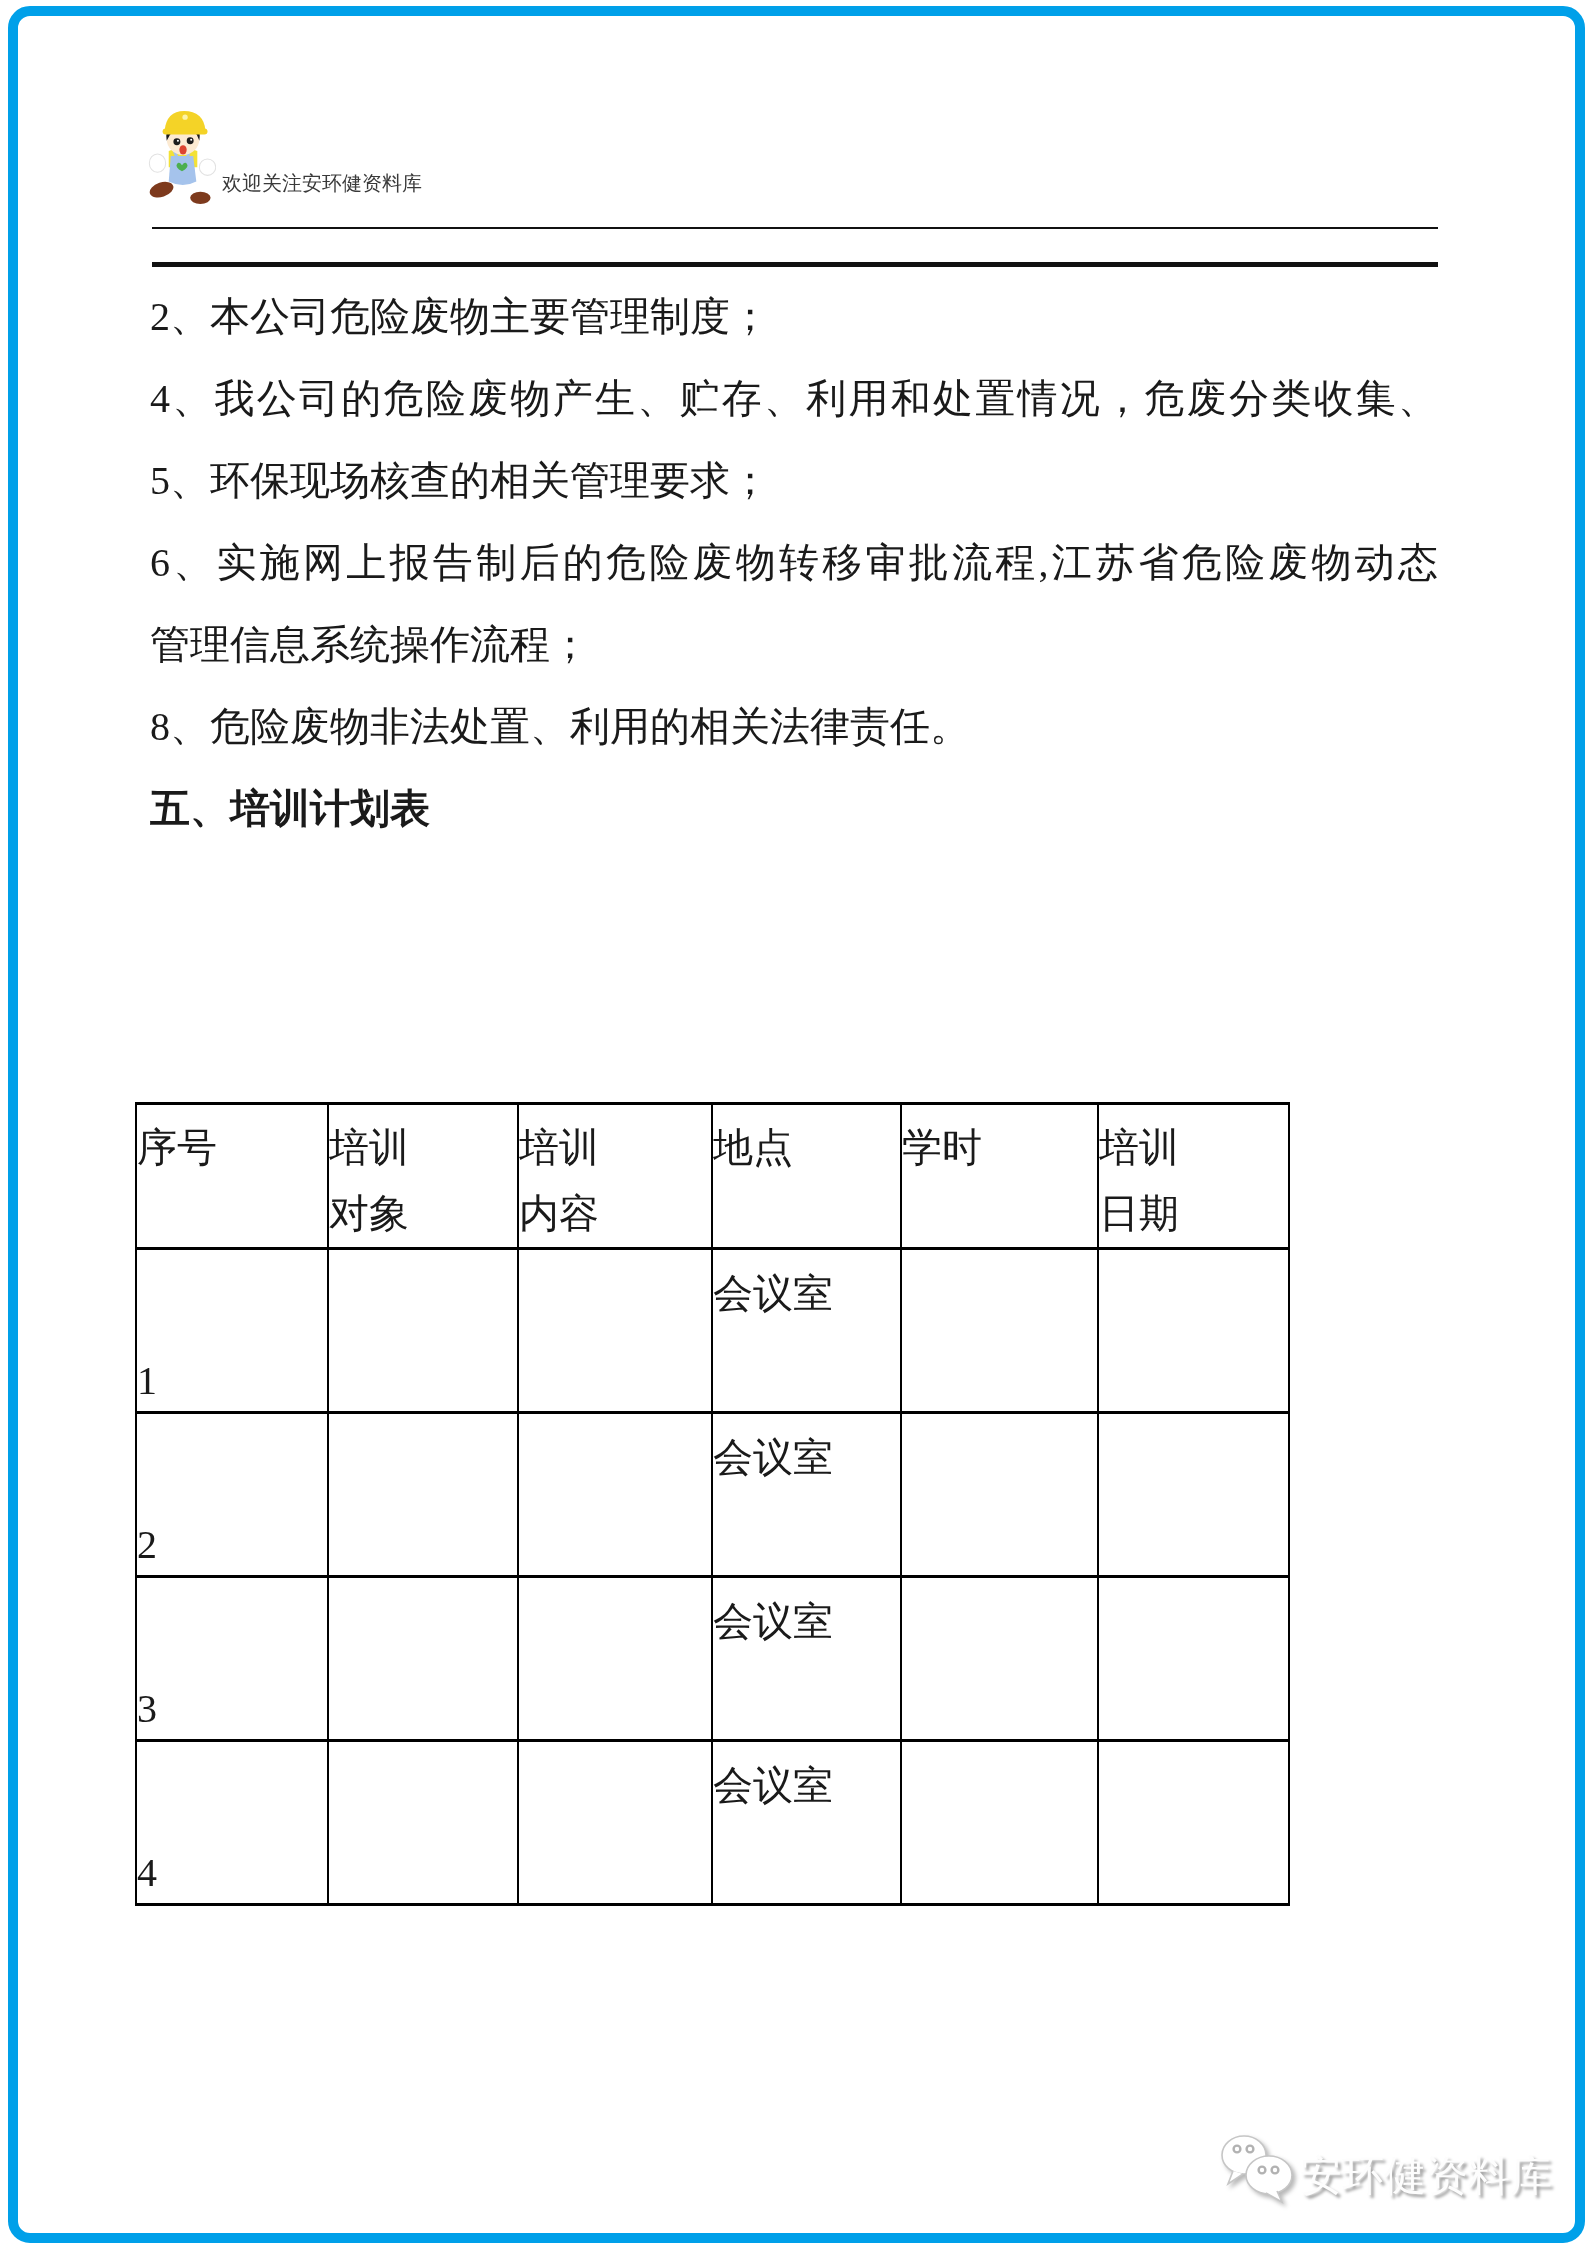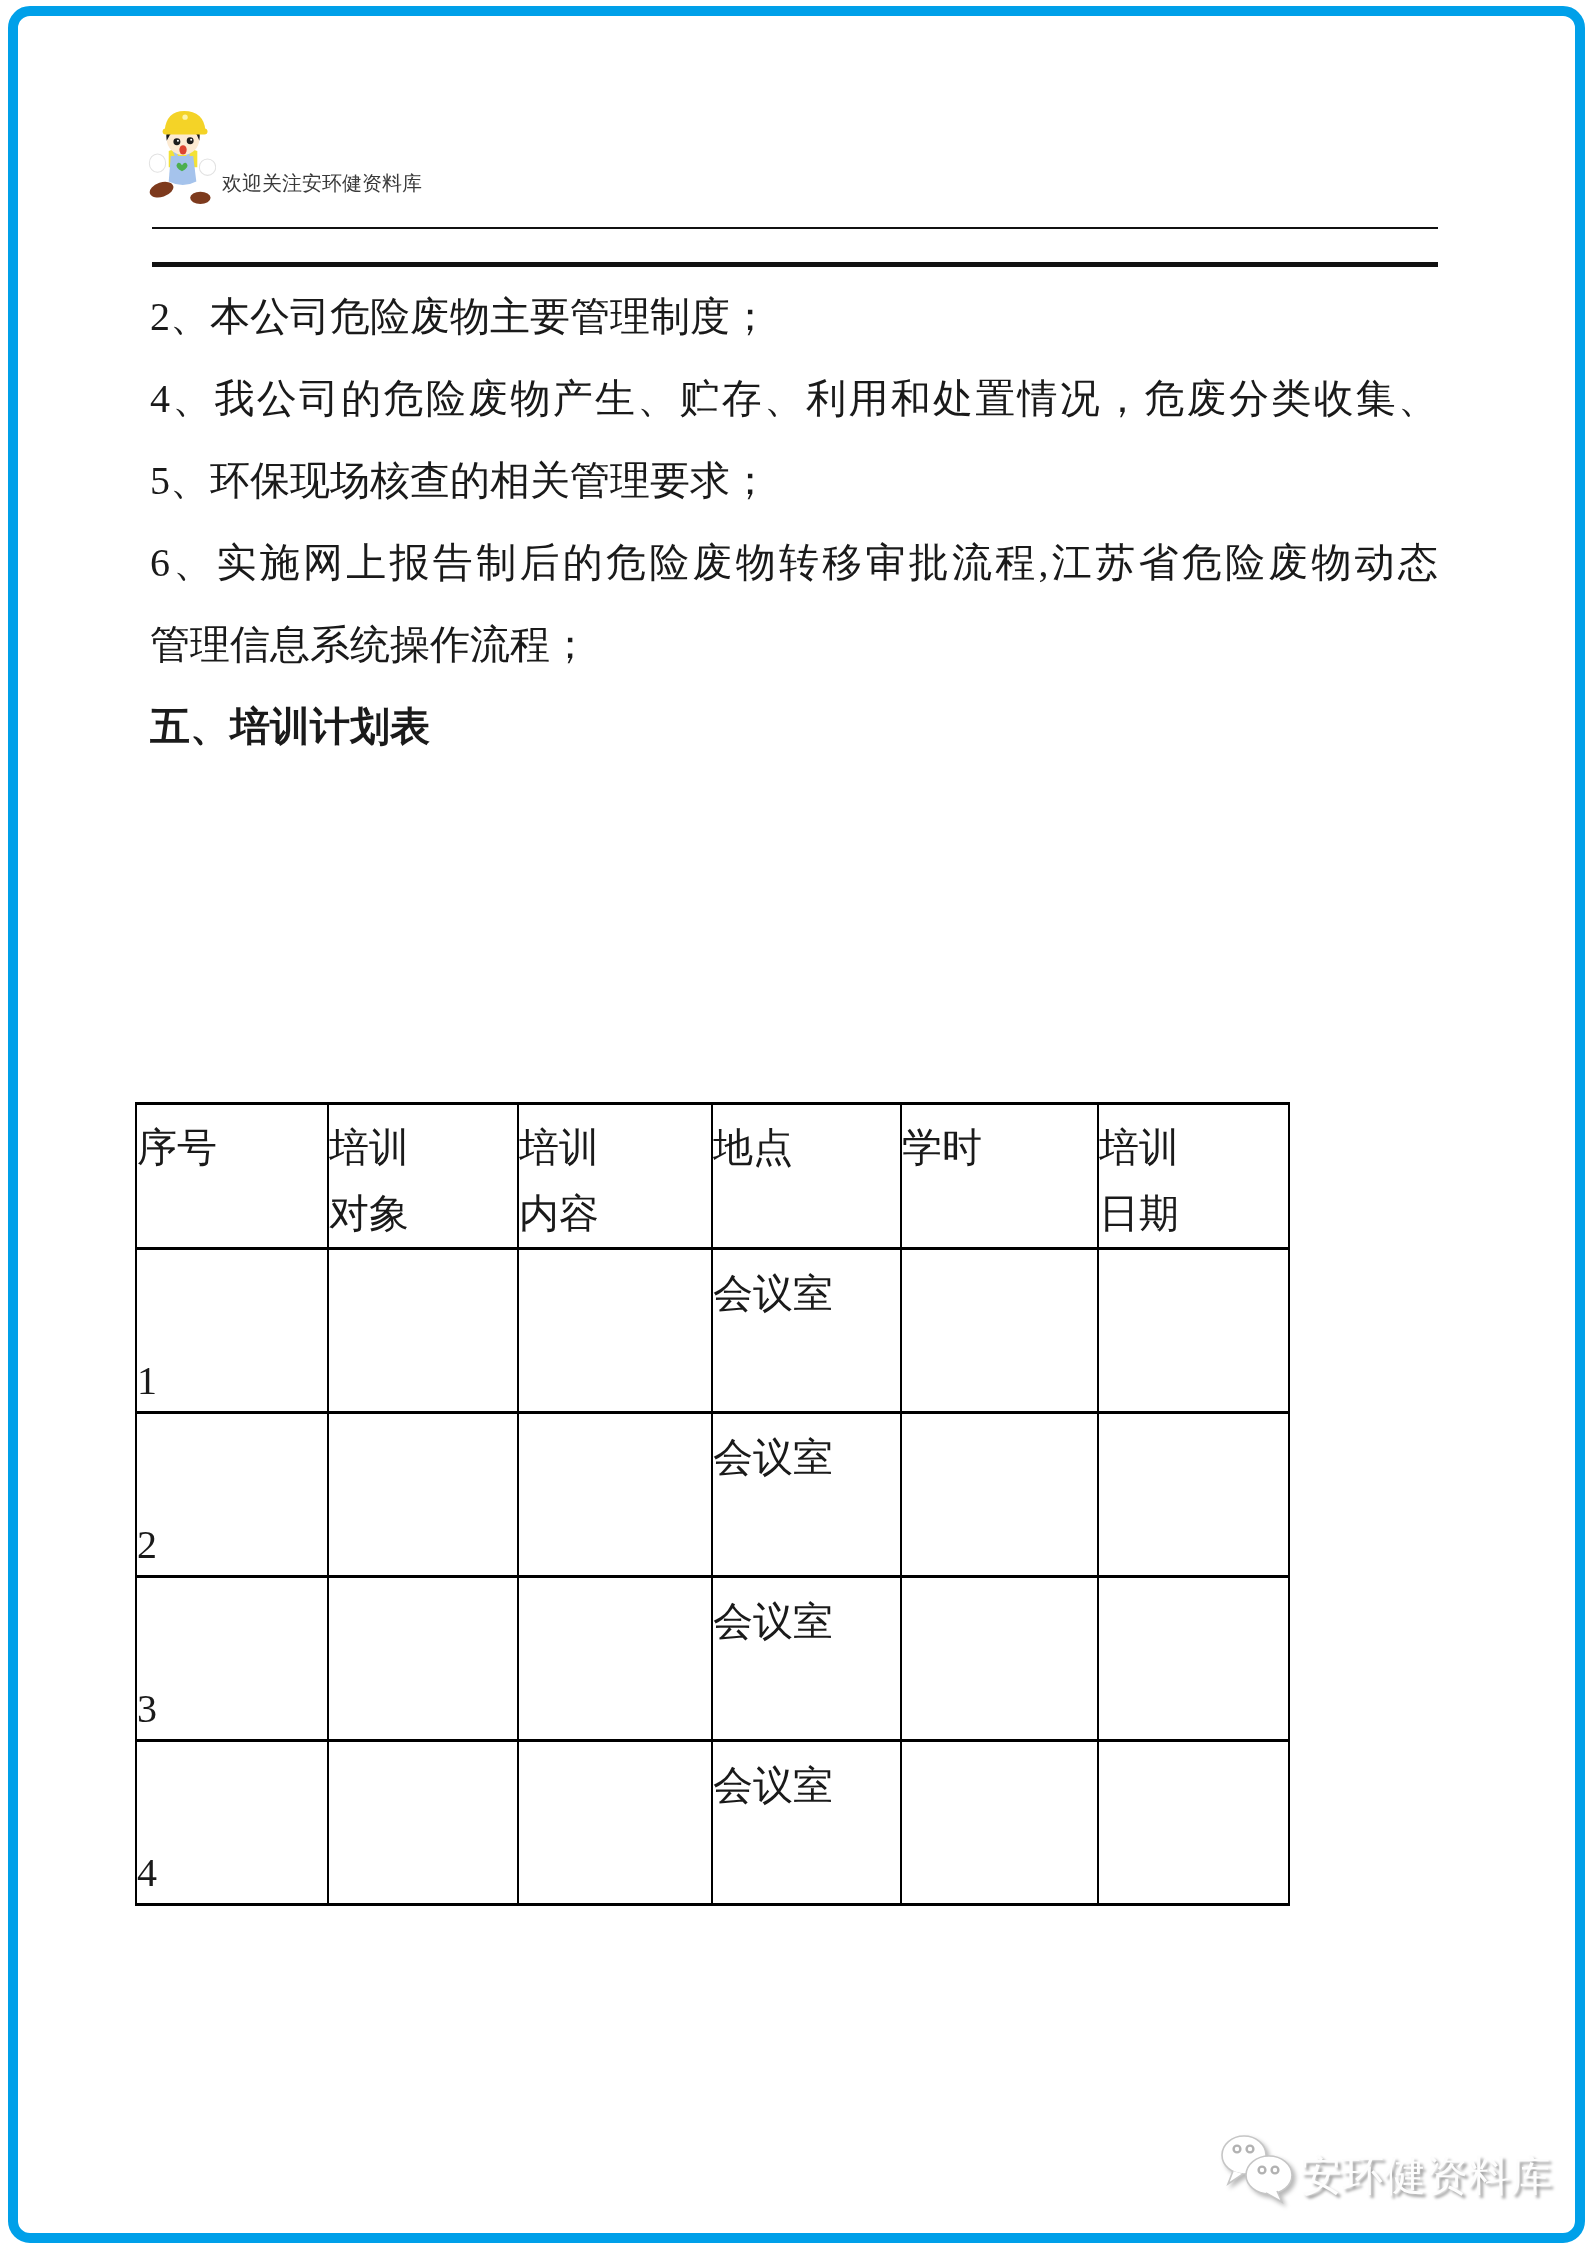--- a/index.html
+++ b/index.html
@@ -155,20 +155,21 @@
 
 <div class="rule-thin"></div>
 <div class="rule-thick"></div>
 
 <div class="content">
   <div class="line">2、本公司危险废物主要管理制度；</div>
   <div class="line full">4、我公司的危险废物产生、贮存、利用和处置情况，危废分类收集、</div>
   <div class="line">5、环保现场核查的相关管理要求；</div>
   <div class="line full">6、实施网上报告制后的危险废物转移审批流程,江苏省危险废物动态</div>
   <div class="line">管理信息系统操作流程；</div>
+  <div class="line">8、危险废物非法处置、利用的相关法律责任。</div>
   <div class="line section-title">五、培训计划表</div>
 </div>
 
 <table class="plan-table">
   <colgroup>
     <col style="width:192px">
       <col style="width:190px">
       <col style="width:194px">
     <col style="width:189px">
       <col style="width:197px">

